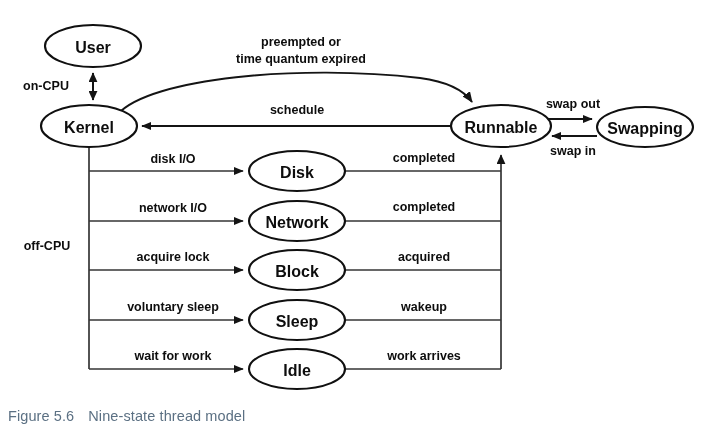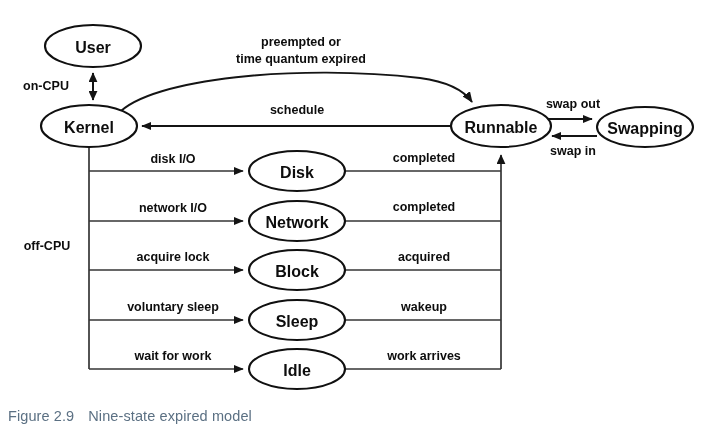--- a/index.html
+++ b/index.html
@@ -222,15 +222,15 @@
       <ellipse class="node-ellipse" cx="297" cy="320" rx="48" ry="20"></ellipse>
       <text class="node-label" x="297" y="321">Sleep</text>
     </g>
 
     <g>
       <ellipse class="node-ellipse" cx="297" cy="369" rx="48" ry="20"></ellipse>
       <text class="node-label" x="297" y="370">Idle</text>
     </g>
   </svg>
 
-  <div id="figure-caption"><span class="cap-label">Figure 2.9</span><span>Nine-state expired model</span></div>
+  <div id="figure-caption"><span class="cap-label">Figure 5.6</span><span>Nine-state thread model</span></div>
 
 </div>
 
 </body></html>

